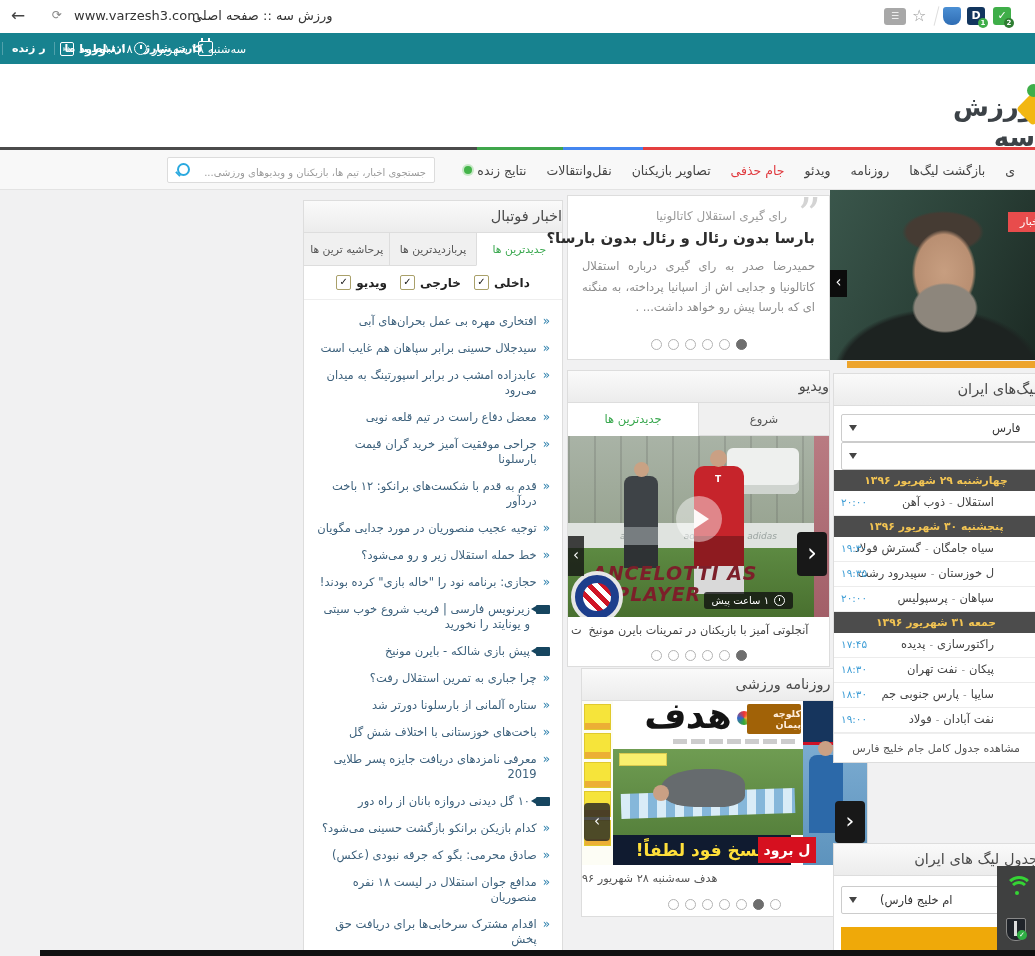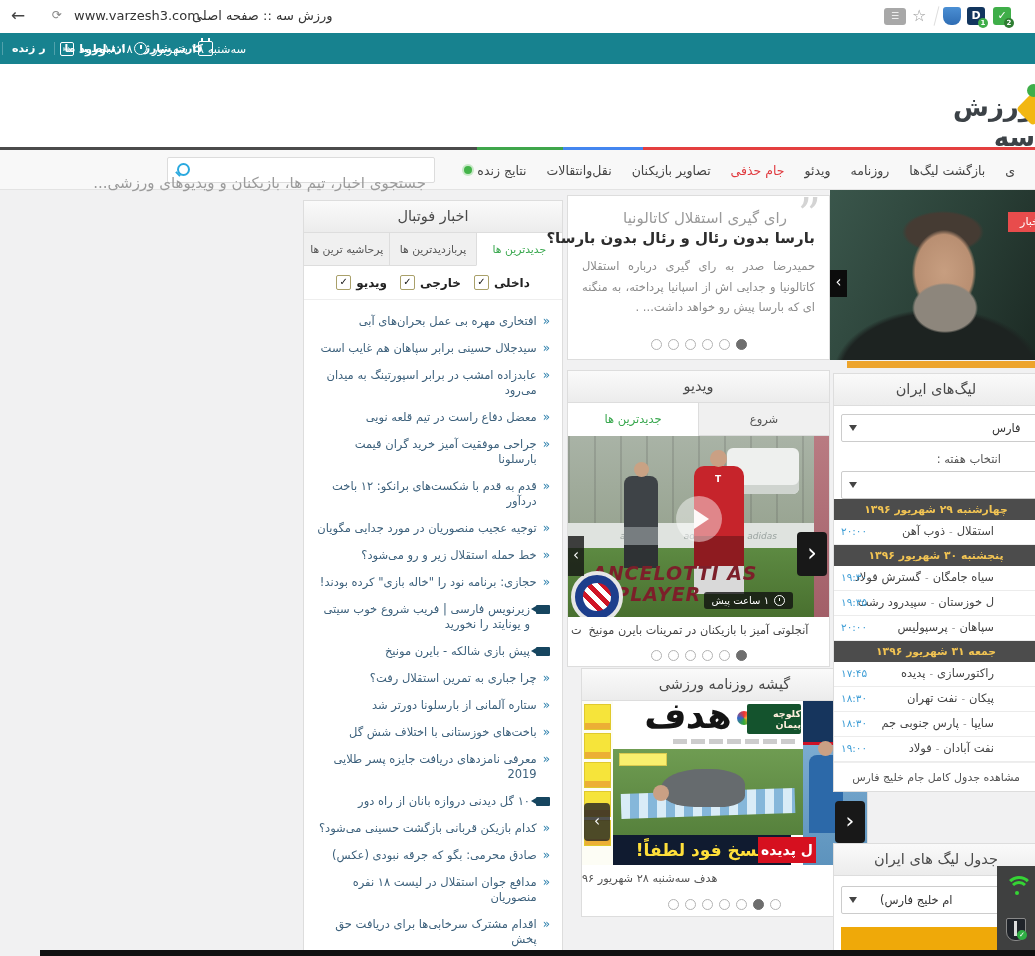--- a/index.html
+++ b/index.html
@@ -62,25 +62,25 @@
              gap:20px;overflow:hidden}
   .nav-item{color:#444;font-size:12.5px;white-space:nowrap;display:flex;align-items:center;gap:5px;
             text-decoration:none;cursor:pointer}
   .nav-item.accent span{color:#e0393e}
   .live-dot{width:8px;height:8px;border-radius:50%;background:#44b44a;box-shadow:0 0 0 2px rgba(90,200,90,.3)}
   #search-box{left:167px;top:157px;width:268px;height:26px;background:#fff;border:1px solid #dcdcdc;
               border-radius:2px;box-sizing:border-box}
   .search-ic{left:9px;top:5px;width:9px;height:9px;border:2px solid #2aa9df;border-radius:50%}
   .search-ic::after{content:"";position:absolute;left:-4px;top:8px;width:6px;height:2px;background:#2aa9df;
                     transform:rotate(45deg)}
-  .search-ph{right:8px;top:16px;direction:rtl;color:#9b9b9b;font-size:15px;white-space:nowrap}
+  .search-ph{right:8px;top:9px;direction:rtl;color:#9b9b9b;font-size:10px;white-space:nowrap}
 
   
   .panel{background:#fff;border:1px solid #ddd;box-sizing:border-box}
-  .panel-head{height:31px;line-height:30px;text-align:center;background:linear-gradient(#fafafa,#ececec);
+  .panel-head{height:31px;line-height:30px;background:linear-gradient(#fafafa,#ececec);
               border-bottom:1px solid #ddd;color:#4a4a4a;font-size:14.5px;direction:rtl}
   .dots{display:flex;justify-content:center;gap:6px}
   .dot{width:11px;height:11px;border-radius:50%;background:#fff;border:1px solid #b3b3b3;box-sizing:border-box;cursor:pointer}
   .dot.on{background:#6e6e6e;border-color:#6e6e6e}
 
   
   #news-panel{left:303px;top:200px;width:260px;height:762px}
   .news-tabs{display:flex;direction:rtl;height:32px;background:#f0f0f0;border-bottom:1px solid #ddd}
   .ntab{flex:1;display:flex;align-items:center;justify-content:center;font-size:10.8px;color:#555;
         border-left:1px solid #ddd;cursor:pointer;white-space:nowrap}
@@ -95,21 +95,21 @@
   #news-list li{display:flex;gap:6px;align-items:flex-start;margin-bottom:12px;font-size:11.5px;
                 line-height:15px;color:#3d617c;cursor:pointer}
   .mark{color:#2f81ad;font-size:12px;flex:none}
   .vicon{flex:none;width:14px;height:9px;background:#16455f;border-radius:1px;margin-top:3px;position:relative}
   .vicon::after{content:"";position:absolute;left:-5px;top:1px;border-top:3.5px solid transparent;
                 border-bottom:3.5px solid transparent;border-right:5px solid #16455f}
 
   
   #hero-card{left:567px;top:195px;width:263px;height:165px}
   .quote{right:8px;top:-4px;font-size:46px;color:#d4d4d4;font-family:"DejaVu Serif",serif;line-height:1}
-  .kicker{right:42px;top:13px;font-size:15px;color:#9a9a9a;direction:rtl}
+  .kicker{right:42px;top:13px;font-size:12px;color:#9a9a9a;direction:rtl}
   .htitle{right:14px;top:33px;font-size:15px;font-weight:bold;color:#2d2d2d;direction:rtl;white-space:nowrap}
   .hbody{right:14px;left:14px;top:60px;font-size:11.5px;color:#8b8b8b;direction:rtl;text-align:justify;
          line-height:1.8}
   #hero-card .dots{position:absolute;left:0;right:0;bottom:9px}
   #hero-photo{left:830px;top:190px;width:205px;height:170px;overflow:hidden;
     background:
       radial-gradient(55px 42px at 115px 118px,#8d867c 0%,#8d867c 55%,transparent 60%),
       radial-gradient(52px 68px at 114px 82px,#c79e80 0%,#b98f72 55%,transparent 62%),
       radial-gradient(66px 34px at 113px 42px,#453b33 0%,#453b33 55%,transparent 62%),
       radial-gradient(150px 95px at 108px 185px,#1d2321 0%,#1d2321 65%,transparent 70%),
@@ -173,21 +173,21 @@
   #kiosk-panel{left:581px;top:668px;width:287px}
   .covers{position:relative;height:164px;overflow:hidden;background:#eee}
   .pk-sliver{position:absolute;left:0;top:0;bottom:0;width:31px;background:#fdfdf5}
   .ybox{margin:3px 2px;height:24px;background:#f6e43a;border:1px solid #e0c92c;
         box-shadow:inset 0 -6px 0 rgba(207,17,38,.25)}
   .pk-main{position:absolute;left:31px;top:0;bottom:0;width:190px;background:#fff}
   .pk-title{position:absolute;right:70px;top:-6px;font-size:36px;font-weight:bold;color:#141414;
             direction:rtl;transform:skewX(-6deg)}
   .pk-ball{position:absolute;right:52px;top:10px;width:14px;height:14px;border-radius:50%;
            background:conic-gradient(#e33,#fa3,#3a3,#36c,#e33)}
-  .pk-redbox{position:absolute;right:2px;top:3px;width:54px;height:30px;background:#14532d;color:#ffeedd;
+  .pk-redbox{position:absolute;right:2px;top:3px;width:54px;height:30px;background:#a16207;color:#ffeedd;
              font-size:9.5px;font-weight:bold;direction:rtl;display:flex;align-items:center;
              justify-content:center;border-radius:2px}
   .pk-subline{position:absolute;right:4px;top:38px;left:60px;height:5px;
               background:repeating-linear-gradient(90deg,#ccc 0 14px,transparent 14px 18px)}
   .pk-photo{position:absolute;left:0;right:0;top:48px;height:86px;background:linear-gradient(#6f9c52,#56813c)}
   .pk-cloth{position:absolute;left:8px;right:8px;top:42px;height:25px;transform:rotate(-2deg);
             background:repeating-linear-gradient(90deg,#d9ecf7 0 9px,#85b7da 9px 18px)}
   .pk-man{position:absolute;left:48px;top:20px;width:84px;height:38px;background:#666b6e;
           border-radius:50% 40% 30% 40%}
   .pk-man::before{content:"";position:absolute;left:-8px;top:16px;width:16px;height:16px;border-radius:50%;
@@ -416,21 +416,21 @@
       <li>
         <span class="mark">«</span>
         <span>معرفی نامزدهای دریافت جایزه پسر طلایی 2019</span>
       </li>
       <li>
         <span class="vicon"></span>
         <span>۱۰ گل دیدنی دروازه بانان از راه دور</span>
       </li>
       <li>
         <span class="mark">«</span>
-        <span>کدام بازیکن قربانی بازگشت حسینی می‌شود؟</span>
+        <span>کدام بازیکن برانکو بازگشت حسینی می‌شود؟</span>
       </li>
       <li>
         <span class="mark">«</span>
         <span>صادق محرمی: بگو که جرقه نبودی (عکس)</span>
       </li>
       <li>
         <span class="mark">«</span>
         <span>مدافع جوان استقلال در لیست ۱۸ نفره منصوریان</span>
       </li>
       <li>
@@ -526,21 +526,21 @@
         <div class="pk-ycap"></div>
       </div>
       <div class="pk-band">
         <span class="pk-headline">فسخ فود لطفاً!</span>
       </div>
     </div>
     <div class="pk-right">
       <div class="pk-right-top"></div>
       <div class="pk-torso"></div>
     </div>
-    <div class="pk-sidebox">ل پدیده</div>
+    <div class="pk-sidebox">ل برود</div>
     <div class="pk-prev">‹</div>
     <div class="pk-next">›</div>
   </div>
   <div class="kcaption">
     <span>هدف سه‌شنبه ۲۸ شهریور ۹۶</span>
     <span class="edge-r">۱۳۹</span>
   </div>
   <div class="dots kdots">
       <span class="dot"></span>
       <span class="dot"></span>
@@ -552,21 +552,20 @@
     </div>
 </div>
 
 <div id="leagues-panel" class="abs panel">
   <div class="panel-head">لیگ‌های ایران</div>
   <div class="lg-body">
     <div class="select" id="league-select">
       <span class="arr"></span>
       <span class="val">فارس</span>
     </div>
-    <div class="wk-label">انتخاب هفته :</div>
     <div class="select" id="week-select">
       <span class="arr"></span>
       <span class="val"></span>
     </div>
     <div id="schedule">
         <div class="sch-date">چهارشنبه ۲۹ شهریور ۱۳۹۶</div>
         <div class="sch-row">
           <span class="sch-teams"><span>استقلال</span><span class="sch-sep">-</span><span>ذوب آهن</span></span>
           <span class="sch-time">۲۰:۰۰</span>
         </div>

